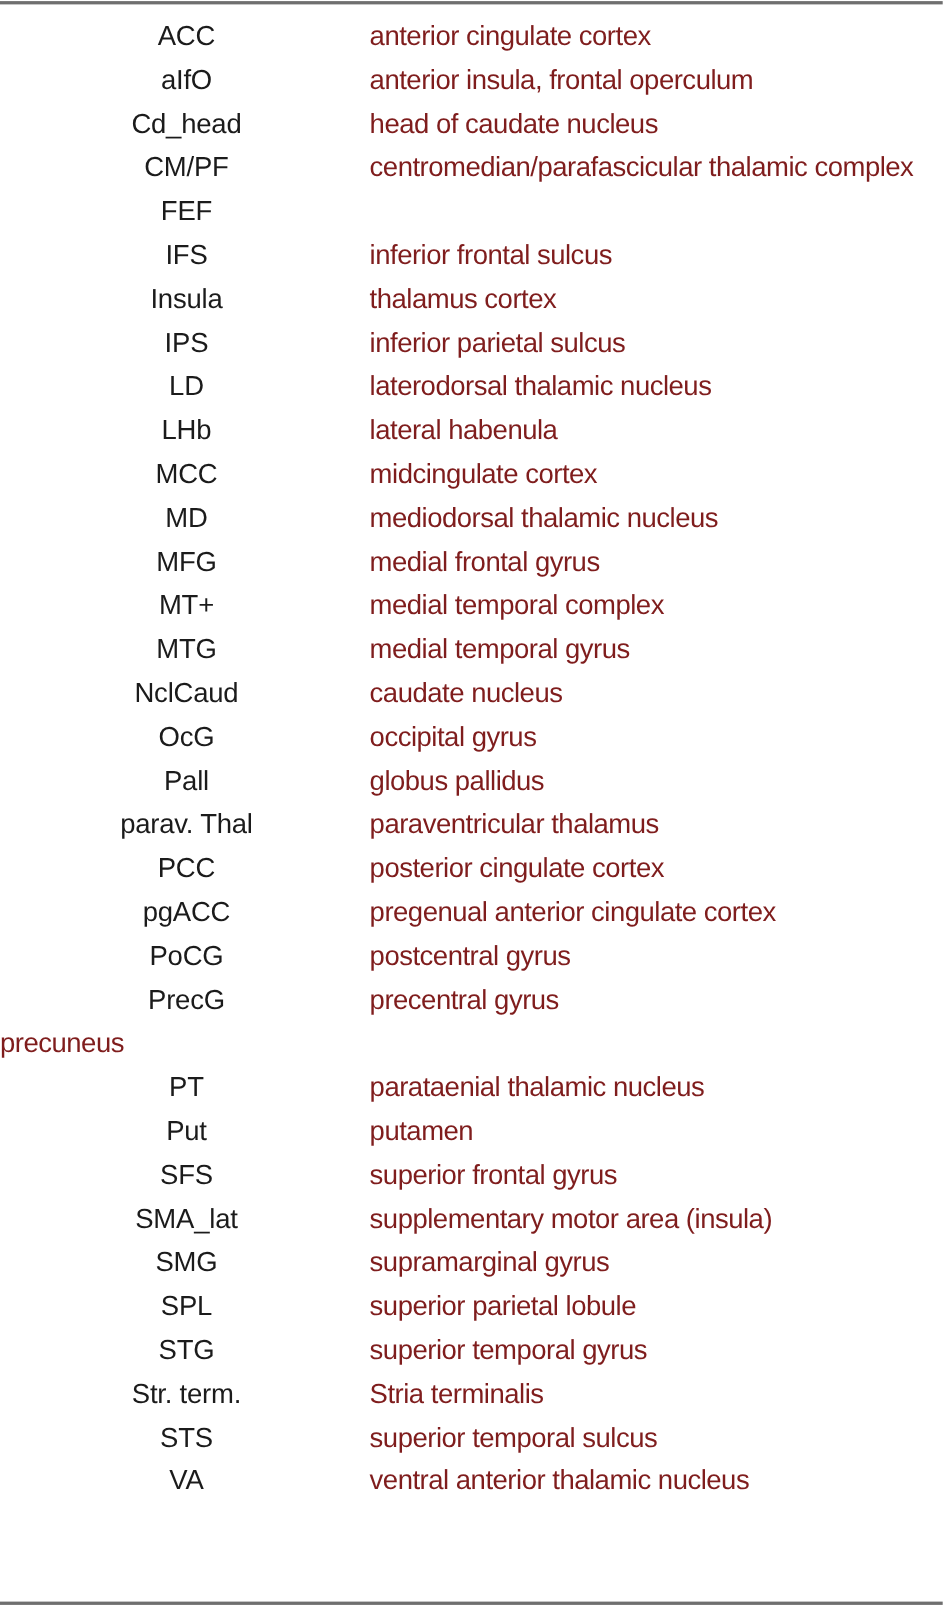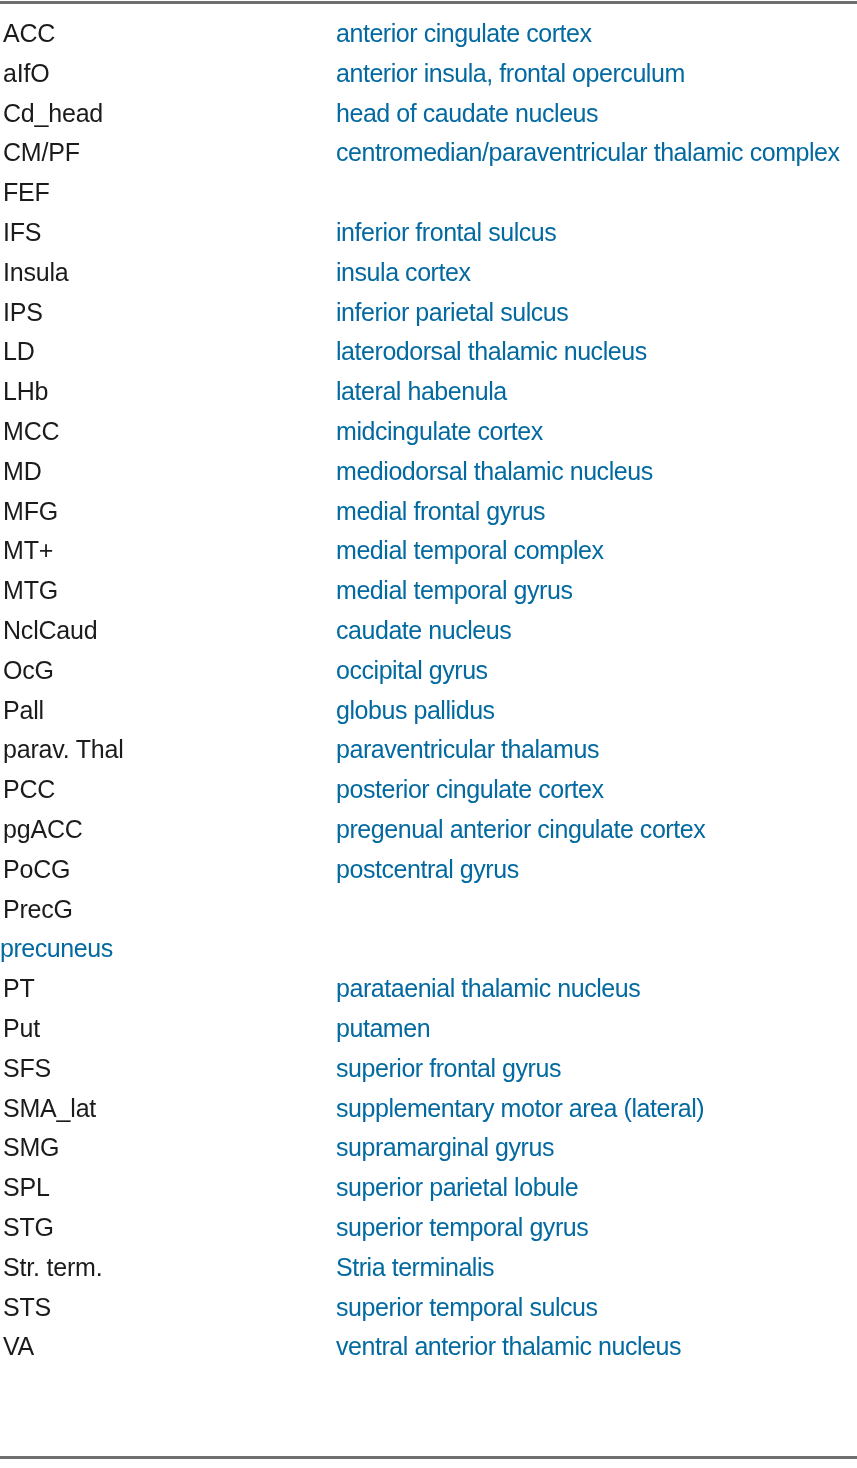--- a/index.html
+++ b/index.html
@@ -45,26 +45,27 @@
     white-space: nowrap;
   }
   .abbr {
     flex: 0 0 336px;
     width: 336px;
     padding-left: 3px;
     box-sizing: border-box;
     font-size: 25px;
     letter-spacing: -0.2px;
     color: #1b1b1b;
+    text-align: center;
   }
   .desc {
     flex: 1 1 auto;
     font-size: 25px;
     letter-spacing: -0.45px;
-    color: #0369a1;
+    color: #7f1d1d;
   }
 </style>
 </head>
 <body>
 
 <div id="abbrev-table">
   <div class="rule rule-top"></div>
   <div class="rows" id="rows-container">
       <div class="row">
         <div class="abbr">ACC</div>
@@ -73,32 +74,32 @@
       <div class="row">
         <div class="abbr">aIfO</div>
         <div class="desc">anterior insula, frontal operculum</div>
       </div>
       <div class="row">
         <div class="abbr">Cd_head</div>
         <div class="desc">head of caudate nucleus</div>
       </div>
       <div class="row">
         <div class="abbr">CM/PF</div>
-        <div class="desc">centromedian/paraventricular thalamic complex</div>
+        <div class="desc">centromedian/parafascicular thalamic complex</div>
       </div>
       <div class="row">
         <div class="abbr">FEF</div>
       </div>
       <div class="row">
         <div class="abbr">IFS</div>
         <div class="desc">inferior frontal sulcus</div>
       </div>
       <div class="row">
         <div class="abbr">Insula</div>
-        <div class="desc">insula cortex</div>
+        <div class="desc">thalamus cortex</div>
       </div>
       <div class="row">
         <div class="abbr">IPS</div>
         <div class="desc">inferior parietal sulcus</div>
       </div>
       <div class="row">
         <div class="abbr">LD</div>
         <div class="desc">laterodorsal thalamic nucleus</div>
       </div>
       <div class="row">
@@ -148,39 +149,40 @@
       <div class="row">
         <div class="abbr">pgACC</div>
         <div class="desc">pregenual anterior cingulate cortex</div>
       </div>
       <div class="row">
         <div class="abbr">PoCG</div>
         <div class="desc">postcentral gyrus</div>
       </div>
       <div class="row">
         <div class="abbr">PrecG</div>
+        <div class="desc">precentral gyrus</div>
       </div>
       <div class="row">
         <div class="desc">precuneus</div>
       </div>
       <div class="row">
         <div class="abbr">PT</div>
         <div class="desc">parataenial thalamic nucleus</div>
       </div>
       <div class="row">
         <div class="abbr">Put</div>
         <div class="desc">putamen</div>
       </div>
       <div class="row">
         <div class="abbr">SFS</div>
         <div class="desc">superior frontal gyrus</div>
       </div>
       <div class="row">
         <div class="abbr">SMA_lat</div>
-        <div class="desc">supplementary motor area (lateral)</div>
+        <div class="desc">supplementary motor area (insula)</div>
       </div>
       <div class="row">
         <div class="abbr">SMG</div>
         <div class="desc">supramarginal gyrus</div>
       </div>
       <div class="row">
         <div class="abbr">SPL</div>
         <div class="desc">superior parietal lobule</div>
       </div>
       <div class="row">

